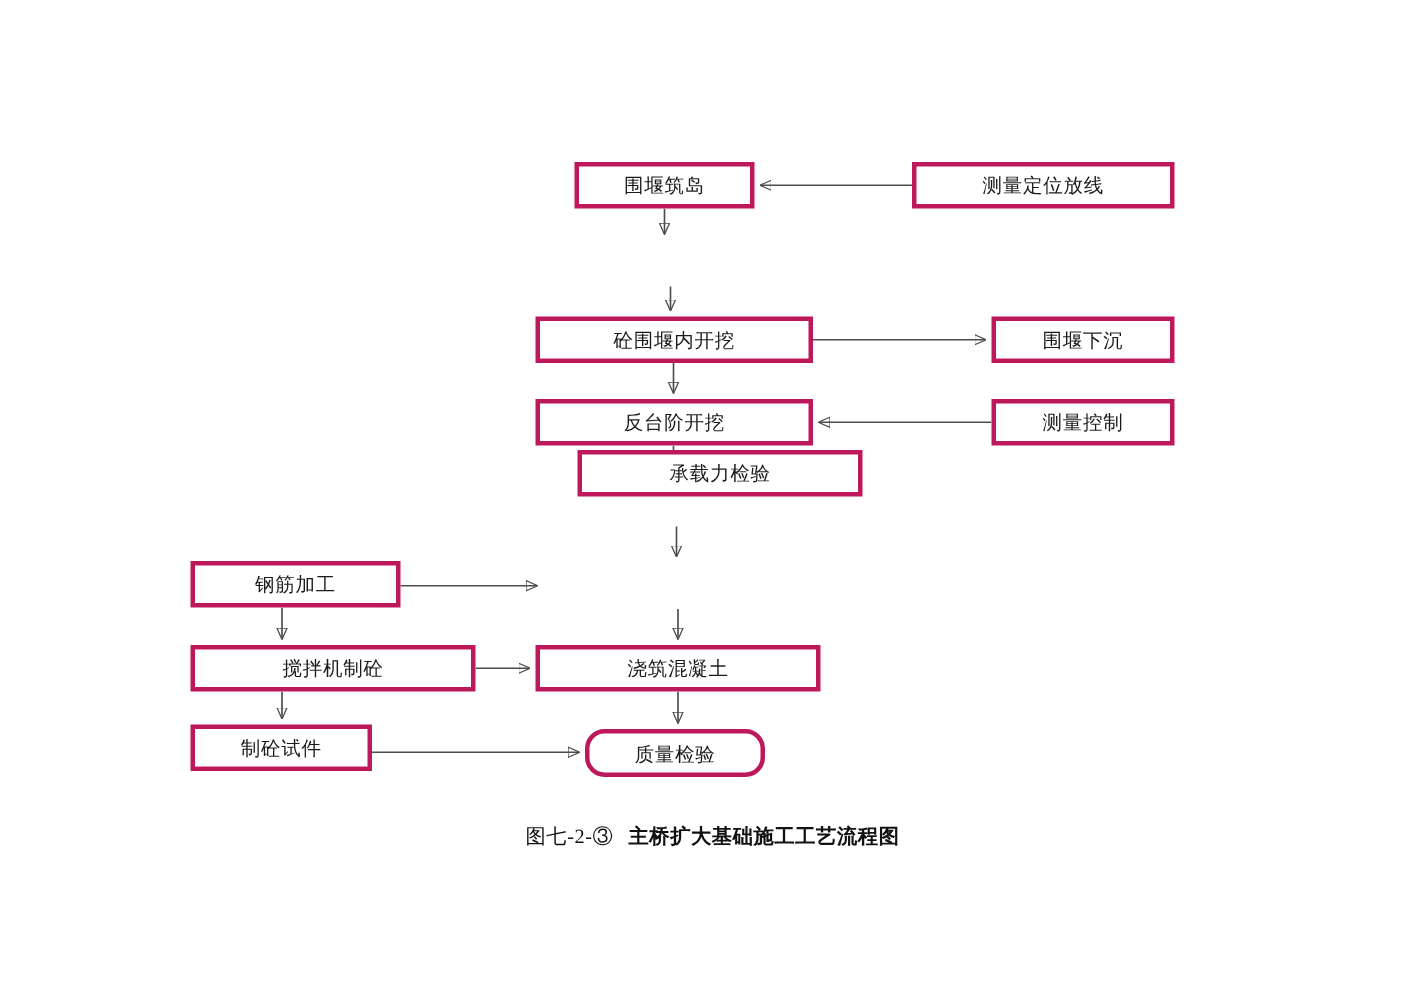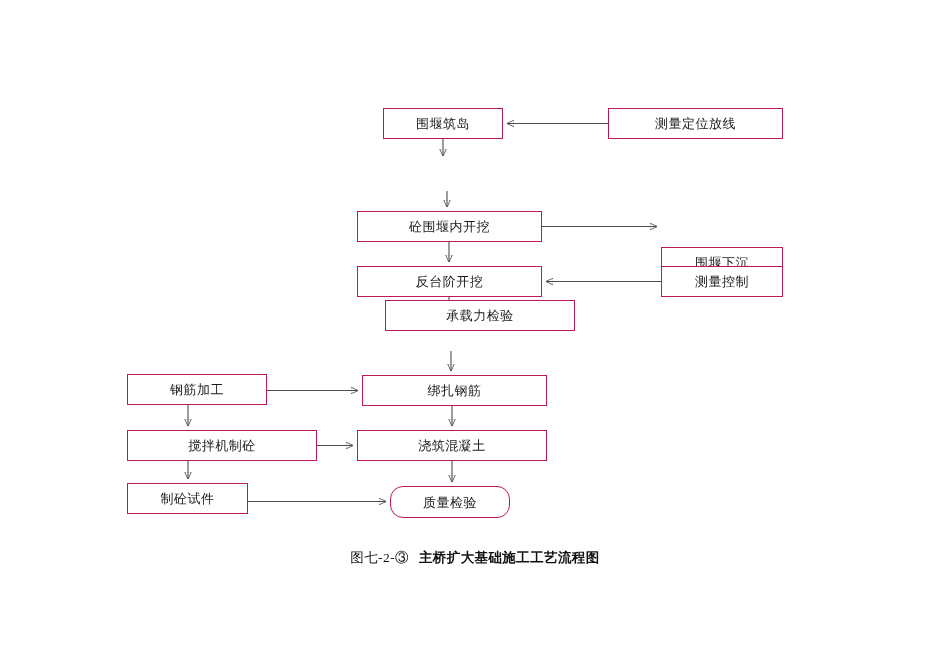--- a/index.html
+++ b/index.html
@@ -14,21 +14,21 @@
   #canvas {
     position: relative;
     width: 950px;
     height: 672px;
     background: #ffffff;
     overflow: hidden;
   }
   .node {
     position: absolute;
     box-sizing: border-box;
-    border: 1px solid #be185d;
+    border: 3px solid #be185d;
     background: #ffffff;
     display: flex;
     align-items: center;
     justify-content: center;
     font-size: 13px;
     color: #1a1a1a;
     letter-spacing: 0.5px;
     line-height: 1;
     white-space: nowrap;
   }
@@ -106,31 +106,30 @@
     <line x1="248" y1="501.5" x2="386" y2="501.5" marker-end="url(#arrow)"></line>
   </svg>
 
   <div class="node" style="left:383px; top:108px; width:120px; height:31px;">围堰筑岛</div>
 
   <div class="node" style="left:608px; top:108px; width:175px; height:31px;">测量定位放线</div>
 
 
   <div class="node" style="left:357px; top:211px; width:185px; height:31px;">砼围堰内开挖</div>
 
-  <div class="node" style="left:661px; top:211px; width:122px; height:31px;margin-top:36px;">围堰下沉</div>
+  <div class="node" style="left:661px; top:211px; width:122px; height:31px;">围堰下沉</div>
 
   <div class="node" style="left:357px; top:266px; width:185px; height:31px;text-align:center;">反台阶开挖</div>
 
   <div class="node" style="left:661px; top:266px; width:122px; height:31px;">测量控制</div>
 
   <div class="node" style="left:357px; top:300px; width:190px; height:31px;margin-left:28px;">承载力检验</div>
 
   <div class="node" style="left:127px; top:374px; width:140px; height:31px;">钢筋加工</div>
 
-  <div class="node" style="left:362px; top:375px; width:185px; height:31px;">绑扎钢筋</div>
 
   <div class="node" style="left:127px; top:430px; width:190px; height:31px;">搅拌机制砼</div>
 
   <div class="node" style="left:127px; top:483px; width:121px; height:31px;">制砼试件</div>
 
   <div class="node" style="left:357px; top:430px; width:190px; height:31px;">浇筑混凝土</div>
 
   <div class="node" style="left:390px; top:486px; width:120px; height:32px;border-radius:13px;">质量检验</div>
 
   <div class="caption">

